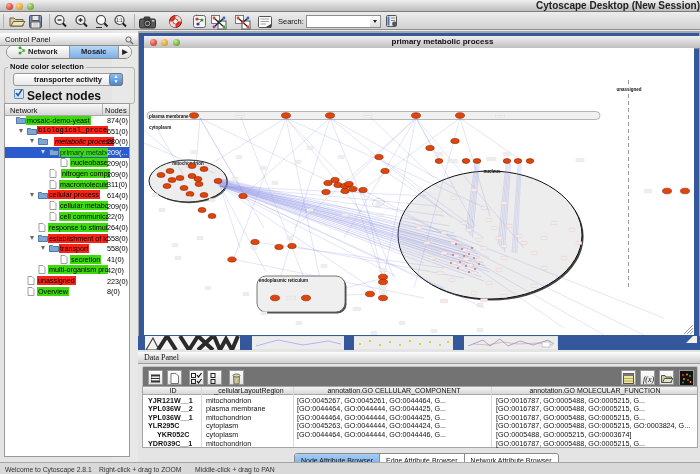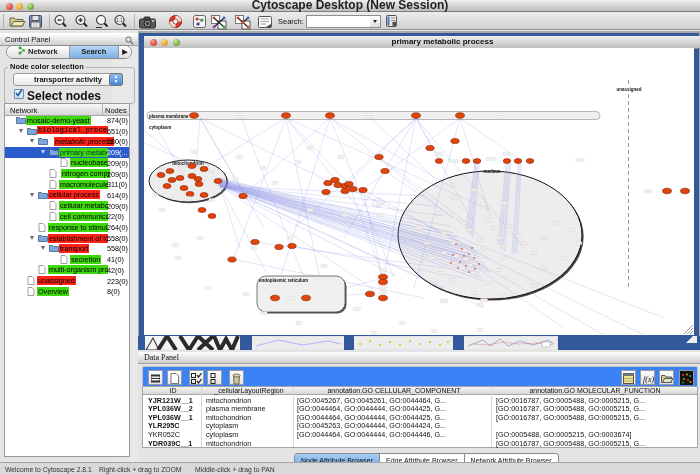--- a/index.html
+++ b/index.html
@@ -1,20 +1,20 @@
 <!DOCTYPE html>
 <html><head>
 <meta charset="utf-8">
 <style>
   html,body{margin:0;padding:0;}
   body{width:700px;height:474px;overflow:hidden;font-family:"Liberation Sans",sans-serif;position:relative;background:#e8e8e8;}
   .abs{position:absolute;}
   
   #titlebar{left:0;top:0;width:700px;height:11px;background:linear-gradient(#f0f0f0,#bdbdbd);border-bottom:1px solid #7d7d7d;}
-  #titlebar .title{width:100%;text-align:center;font-size:12px;color:#222;line-height:11px;font-weight:bold;}
+  #titlebar .title{width:100%;text-align:right;font-size:10px;color:#222;line-height:11px;font-weight:bold;}
   .tl{position:absolute;width:7px;height:7px;border-radius:50%;top:2.5px;}
   
   #toolbar{left:0;top:12px;width:700px;height:17px;background:linear-gradient(#ececec,#d2d2d2);border-bottom:1px solid #8f8f8f;}
   .tsep{position:absolute;top:2px;width:1px;height:14px;background:#b0b0b0;}
   
   #statusbar{left:0;top:462px;width:700px;height:12px;border-top:1px solid #a6a6a6;background:#d9d9d9;font-size:6.8px;color:#333;}
   
   #cpanel{left:0;top:31px;width:112px;height:431px;background:#e4e4e4;}
   #cphead{left:0;top:2px;width:138px;height:11px;background:linear-gradient(#fdfdfd,#cfcfcf);border-top:1px solid #fff;border-bottom:1px solid #9f9f9f;}
   #cphead span{font-size:7.5px;color:#111;padding-left:5px;line-height:11px;display:block;}
@@ -48,21 +48,21 @@
   #cwin{left:1px;top:2px;width:560px;height:305px;background:#33589c;}
   #ctitle{left:5px;top:3px;width:597px;height:12px;background:linear-gradient(#efefef,#bfbfbf);border-bottom:1px solid #8a8a8a;}
   #ctitle .title{width:100%;text-align:center;font-size:8px;font-weight:bold;color:#111;line-height:12px;}
   #canvas{left:5px;top:15px;width:550px;height:287px;background:#fff;}
   
   #bstrip{left:0px;top:305px;width:562px;height:14px;background:#e0e0e0;}
   
   #dpanel{left:138px;top:350px;width:562px;height:112px;background:#e4e4e4;}
   #dphead{left:0;top:2px;width:562px;height:11px;background:linear-gradient(#fdfdfd,#cfcfcf);border-bottom:1px solid #9f9f9f;font-family:Liberation Serif, serif;}
   #dphead span{font-size:8px;color:#111;padding-left:6px;line-height:11px;display:block;}
-  #dptools{left:4px;top:16px;width:554px;height:21px;border:1px solid #c2c2c2;border-radius:2px;background:#3b82f6;}
+  #dptools{left:4px;top:16px;width:554px;height:21px;border:1px solid #c2c2c2;border-radius:2px;background:#737373;}
   .tbox{position:absolute;top:3px;width:13px;height:13px;border:1px solid #9a9a9a;background:linear-gradient(#fdfdfd,#e3e3e3);}
   #dtable{left:4px;top:36px;width:554px;height:60px;background:#fff;border:1px solid #a5a5a5;font-size:7.2px;}
   #dthdr{position:absolute;left:0;top:0;width:554px;height:7px;background:linear-gradient(#f4f4f4,#d8d8d8);border-bottom:1px solid #a8a8a8;}
   .dth{position:absolute;top:0px;font-size:7px;color:#111;text-align:center;}
   .dtr{position:absolute;width:554px;height:9px;white-space:nowrap;}
   .dtc{position:absolute;top:0;overflow:hidden;color:#111;}
   .dvline{position:absolute;top:0;width:1px;height:60px;background:#d8d8d8;}
   
   #btabs{left:156px;top:103px;height:13px;border:1px solid #8a8a8a;border-radius:3px;background:#fff;display:flex;overflow:hidden;}
   .btab{height:13px;line-height:13px;font-size:7px;padding:0 6px;color:#111;}
@@ -191,21 +191,21 @@
         <line x1="5.5" y1="5.5" x2="8" y2="8" stroke="#666" stroke-width="1.2"></line>
       </svg>
     </div>
     <div class="abs" id="cptabs">
       <div class="seg" id="seg-network"><svg width="8" height="9" viewBox="0 0 8 9" style="vertical-align:-1px;">
           <circle cx="2" cy="1.7" r="1.5" fill="#3a3"></circle>
           <circle cx="2" cy="7" r="1.5" fill="#3a3"></circle>
           <circle cx="6" cy="4.4" r="1.5" fill="#7c5"></circle>
           <path d="M2 1.7 L6 4.4 L2 7" fill="none" stroke="#383" stroke-width="0.7"></path>
         </svg> Network</div>
-      <div class="seg" id="seg-mosaic">Search</div>
+      <div class="seg" id="seg-mosaic">Mosaic</div>
       <div class="seg" id="seg-arrow">▶</div>
     </div>
     <div class="abs" id="grpbox"></div>
     <div class="abs" id="grplabel">Node color selection</div>
     <div class="abs" id="dropdown">transporter activity</div>
     <div class="abs" id="ddbtn">▲<br>▼</div>
     <div class="abs" id="cbx">
       <svg width="10" height="10" viewBox="0 0 10 10" style="position:absolute;left:-1px;top:-2px;">
         <path d="M2 5 L4 7.5 L8 1.5" fill="none" stroke="#1c5a9e" stroke-width="1.6"></path>
       </svg>
@@ -845,23 +845,24 @@
         <div class="dtr" style="top:25.7px;">
     <div class="dtc" style="left:5px;width:54px;font-weight:bold;">YPL036W__1</div>
     <div class="dtc" style="left:63px;width:88px;">mitochondrion</div>
     <div class="dtc" style="left:154px;width:195px;">[GO:0044464, GO:0044444, GO:0044425, G...</div>
     <div class="dtc" style="left:353px;width:200px;">[GO:0016787, GO:0005488, GO:0005215, G...</div>
   </div>
         <div class="dtr" style="top:34.3px;">
     <div class="dtc" style="left:5px;width:54px;font-weight:bold;">YLR295C</div>
     <div class="dtc" style="left:63px;width:88px;">cytoplasm</div>
     <div class="dtc" style="left:154px;width:195px;">[GO:0045263, GO:0044444, GO:0044424, G...</div>
+    <div class="dtc" style="left:353px;width:200px;">[GO:0016787, GO:0005488, GO:0005215, GO:0003824, G...</div>
   </div>
         <div class="dtr" style="top:42.9px;">
-    <div class="dtc" style="left:5px;width:54px;font-weight:normal;">YKR052C</div>
+    <div class="dtc" style="left:14px;width:54px;font-weight:bold;">YKR052C</div>
     <div class="dtc" style="left:63px;width:88px;">cytoplasm</div>
     <div class="dtc" style="left:154px;width:195px;">[GO:0044464, GO:0044444, GO:0044446, G...</div>
     <div class="dtc" style="left:353px;width:200px;">[GO:0005488, GO:0005215, GO:0003674]</div>
   </div>
         <div class="dtr" style="top:51.5px;">
     <div class="dtc" style="left:5px;width:54px;font-weight:bold;">YDR039C__1</div>
     <div class="dtc" style="left:63px;width:88px;">mitochondrion</div>
     <div class="dtc" style="left:353px;width:200px;">[GO:0016787, GO:0005488, GO:0005215, G...</div>
   </div>
       </div>

